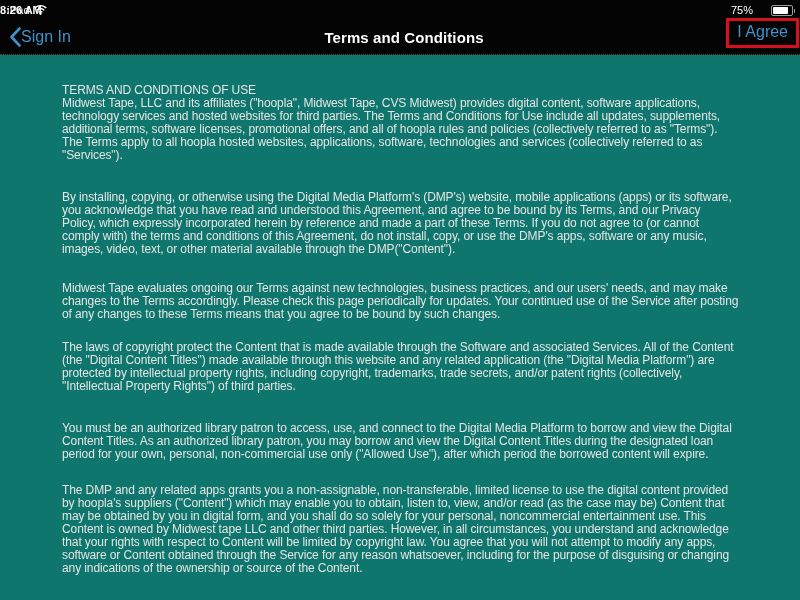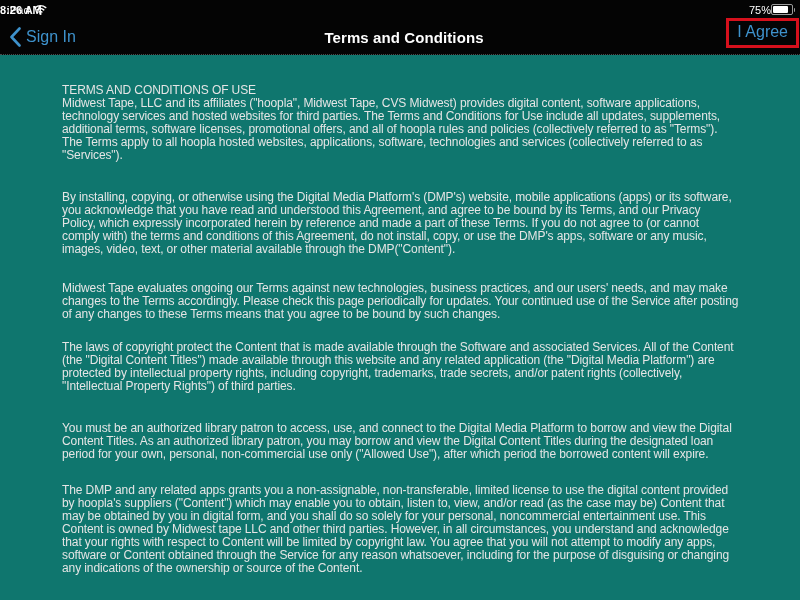--- a/index.html
+++ b/index.html
@@ -19,31 +19,31 @@
     height:20px; position:relative; display:flex; align-items:center;
     padding:0 7px; color:#fff; font-size:11px;
   }
   .status-left { display:flex; align-items:center; gap:4px; }
   .status-device { color:#f2f2f2; letter-spacing:0.2px; }
   .wifi-icon { display:inline-block; margin-top:1px; }
   .status-time {
     position:absolute; left:0; right:0; 
     font-weight:bold; font-size:11px; color:#fff;
   }
-  .status-right { margin-left:auto; display:flex; align-items:flex-start; gap:0; }
+  .status-right { margin-left:auto; display:flex; align-items:flex-end; gap:18px; }
   .battery-icon { position:relative; width:20px; height:9px;
     border:1px solid #9b9b9b; border-radius:2px; }
   .battery-fill { position:absolute; left:1px; top:1px; bottom:1px; width:74%;
     background:#fff; border-radius:1px; }
   .battery-cap { position:absolute; right:-3px; top:2.5px; width:1.5px; height:4px;
     background:#9b9b9b; border-radius:0 1px 1px 0; }
   
   .nav-bar { height:34px; position:relative; display:flex; align-items:center; }
   .back-button {
-    display:flex; align-items:center; gap:5px; margin-left:9px;
+    display:flex; align-items:center; margin-left:9px;
     color:#3e92cc; font-size:16px; cursor:pointer; z-index:2;
   }
   .nav-title {
     position:absolute; left:8px; right:0; text-align:center;
     color:#fefefe; font-weight:bold; font-size:15px; letter-spacing:0.1px;
   }
   .agree-box {
     position:absolute; right:1px; top:-2px;
     border:3px solid #d6101c; padding:2px 8px 4px 8px; z-index:2;
   }

